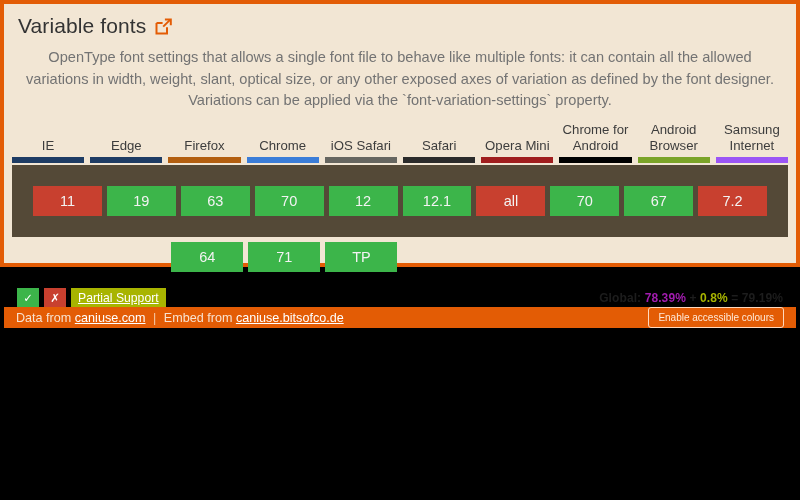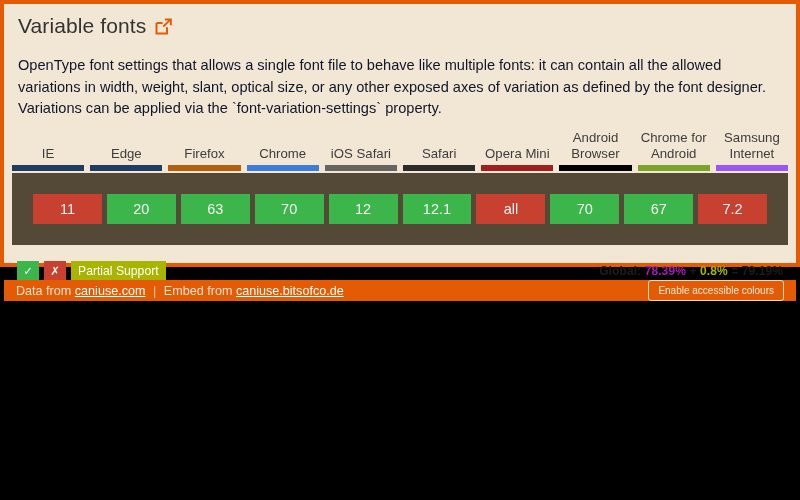--- a/index.html
+++ b/index.html
@@ -46,25 +46,26 @@
   }
   .ext-link {
     display: inline-block;
     width: 17px;
     height: 17px;
     position: relative;
     top: 1px;
     cursor: pointer;
   }
   .desc {
-    margin-top: 18px;
+    margin-top: 10px;
     font-size: 14.6px;
     line-height: 1.47;
-    color: #0f172a;
+    color: #737373;
     max-width: 776px;
+    text-align: center;
   }
 
   
   .table-wrap {
     padding: 6px 8px 0 8px;
   }
   .row {
     display: flex;
     gap: 6px;
   }
@@ -148,21 +149,21 @@
     align-items: center;
     justify-content: center;
     font-size: 11.5px;
     color: #ffffff;
     padding: 0 4px;
     box-sizing: border-box;
     cursor: pointer;
   }
   .lg.sup  { background: #3cb54a; }
   .lg.uns  { background: #c8402f; }
-  .lg.part { background: #a8b400; font-size: 12.2px; padding: 0 7px; }
+  .lg.part { background: #a8b400; font-size: 12.2px; padding: 0 7px; text-decoration: underline; }
 
   .stats {
     font-size: 12px;
     color: #1d1d1d;
     font-weight: bold;
     letter-spacing: .1px;
     white-space: nowrap;
   }
   .stats .g-full { color: #a21caf; }
   .stats .g-part { color: #a8b400; }
@@ -220,47 +221,59 @@
 
   <div class="table-wrap">
     <div class="row" id="col-heads">
         <div class="col-head">IE</div>
         <div class="col-head">Edge</div>
         <div class="col-head">Firefox</div>
         <div class="col-head">Chrome</div>
         <div class="col-head">iOS Safari</div>
         <div class="col-head">Safari</div>
         <div class="col-head">Opera Mini</div>
+        <div class="col-head">Chrome for Android</div>
         <div class="col-head">Android Browser</div>
-        <div class="col-head">Chrome for Android</div>
         <div class="col-head">Samsung Internet</div>
       </div>
     <div class="accent-row" id="accents">
         <div class="accent" style="background: rgb(30, 60, 100);"></div>
         <div class="accent" style="background: rgb(30, 60, 100);"></div>
         <div class="accent" style="background: rgb(179, 95, 16);"></div>
         <div class="accent" style="background: rgb(59, 125, 216);"></div>
         <div class="accent" style="background: rgb(102, 102, 96);"></div>
         <div class="accent" style="background: rgb(43, 43, 43);"></div>
         <div class="accent" style="background: rgb(160, 30, 30);"></div>
         <div class="accent" style="background: rgb(0, 0, 0);"></div>
         <div class="accent" style="background: rgb(123, 164, 40);"></div>
         <div class="accent" style="background: rgb(155, 85, 245);"></div>
       </div>
     <div class="current-band" id="current-row">
         <div class="cell n">11</div>
-        <div class="cell y">20</div>
+        <div class="cell y">19</div>
         <div class="cell y">63</div>
         <div class="cell y">70</div>
         <div class="cell y">12</div>
         <div class="cell y">12.1</div>
         <div class="cell n">all</div>
         <div class="cell y">70</div>
         <div class="cell y">67</div>
         <div class="cell n">7.2</div>
+      </div>
+    <div class="future-row" id="future-row">
+        <div class="fcell blank"></div>
+        <div class="fcell blank"></div>
+        <div class="fcell y">64</div>
+        <div class="fcell y">71</div>
+        <div class="fcell y">TP</div>
+        <div class="fcell blank"></div>
+        <div class="fcell blank"></div>
+        <div class="fcell blank"></div>
+        <div class="fcell blank"></div>
+        <div class="fcell blank"></div>
       </div>
   </div>
 
   <div class="legend-row">
     <div class="legend">
       <div class="lg sup">✓</div>
       <div class="lg uns">✗</div>
       <div class="lg part">Partial Support</div>
     </div>
     <div class="stats">

